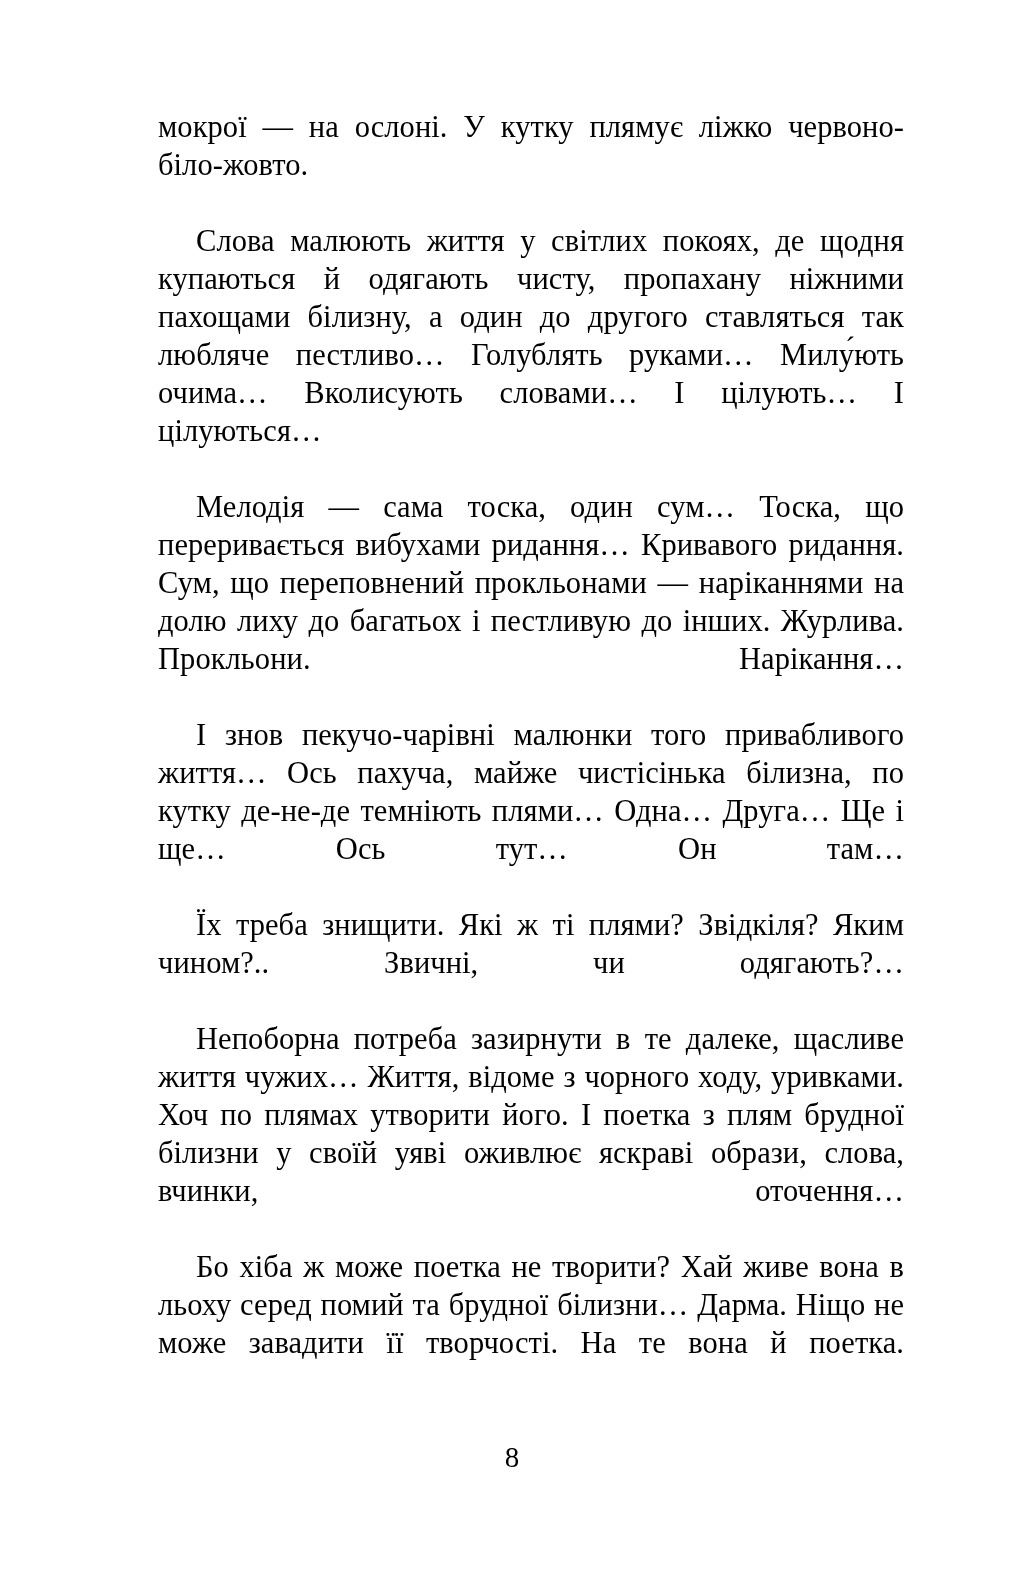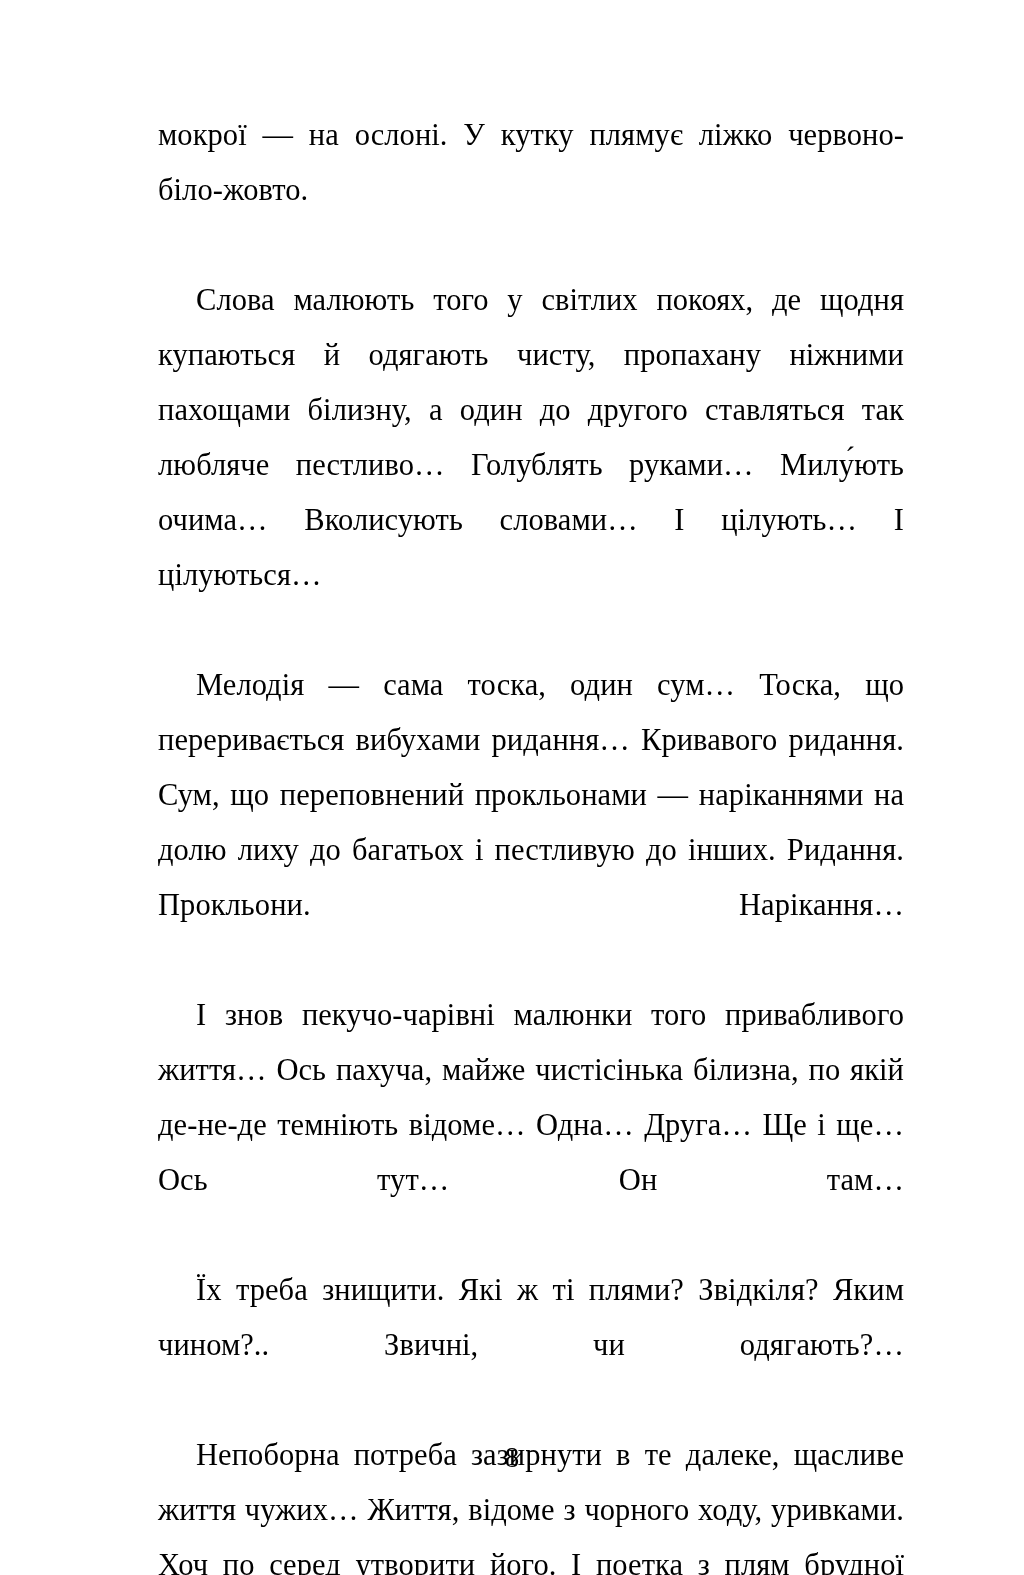--- a/index.html
+++ b/index.html
@@ -26,21 +26,21 @@
   .text-block {
     position: absolute;
     left: 158px;
     top: 108px;
     width: 746px;
   }
 
   .para {
     margin: 0;
     font-size: 30.5px;
-    line-height: 55px;
+    line-height: 38px;
     text-align: justify;
     text-justify: inter-word;
     text-indent: 38px;
     hyphens: manual;
     -webkit-hyphens: manual;
     word-spacing: 0.01em;
     letter-spacing: 0.002em;
   }
 
   .para.first {
@@ -65,24 +65,24 @@
     color: #000000;
   }
 </style>
 </head>
 <body>
 
 <div class="page">
 
   <div class="text-block">
     <p class="para first">мокрої — на ослоні. У кутку плямує ліжко червоно-біло-жовто.</p>
-    <p class="para">Слова малюють того у світлих покоях, де щодня купаються й одягають чисту, пропахану ніжними пахощами білизну, а один до другого ставляться так любляче пестливо… Голублять руками… Милу́ють очима… Вколисують словами… І цілують… І цілуються…</p>
-    <p class="para">Мелодія — сама тоска, один сум… Тоска, що переривається вибухами ридання… Кривавого ридання. Сум, що переповнений прокльонами — наріканнями на долю лиху до багатьох і пестливую до інших. Ридання. Прокльони. Нарікання…</p>
-    <p class="para">І знов пекучо-чарівні малюнки того привабливого життя… Ось пахуча, майже чистісінька білизна, по якій де-не-де темніють відоме… Одна… Друга… Ще і ще… Ось тут… Он там…</p>
+    <p class="para">Слова малюють життя у світлих покоях, де щодня купаються й одягають чисту, пропахану ніжними пахощами білизну, а один до другого ставляться так любляче пестливо… Голублять руками… Милу́ють очима… Вколисують словами… І цілують… І цілуються…</p>
+    <p class="para">Мелодія — сама тоска, один сум… Тоска, що переривається вибухами ридання… Кривавого ридання. Сум, що переповнений прокльонами — наріканнями на долю лиху до багатьох і пестливую до інших. Журлива. Прокльони. Нарікання…</p>
+    <p class="para">І знов пекучо-чарівні малюнки того привабливого життя… Ось пахуча, майже чистісінька білизна, по кутку де-не-де темніють плями… Одна… Друга… Ще і ще… Ось тут… Он там…</p>
     <p class="para">Їх треба знищити. Які ж ті плями? Звідкіля? Яким чином?.. Звичні, чи одягають?…</p>
-    <p class="para">Непоборна потреба зазирнути в те далеке, щасливе життя чужих… Життя, відоме з чорного ходу, уривками. Хоч по серед утворити його. І поетка з плям брудної білизни у своїй уяві оживлює яскраві образи, слова, вчинки, оточення…</p>
+    <p class="para">Непоборна потреба зазирнути в те далеке, щасливе життя чужих… Життя, відоме з чорного ходу, уривками. Хоч по плямах утворити його. І поетка з плям брудної білизни у своїй уяві оживлює яскраві образи, слова, вчинки, оточення…</p>
     <p class="para">Бо хіба ж може поетка не творити? Хай живе вона в льоху серед помий та брудної білизни… Дарма. Ніщо не може завадити її творчості. На те вона й поетка.</p>
 
   </div>
 
   <div class="page-number">8</div>
 
 </div>
 
 </body></html>

